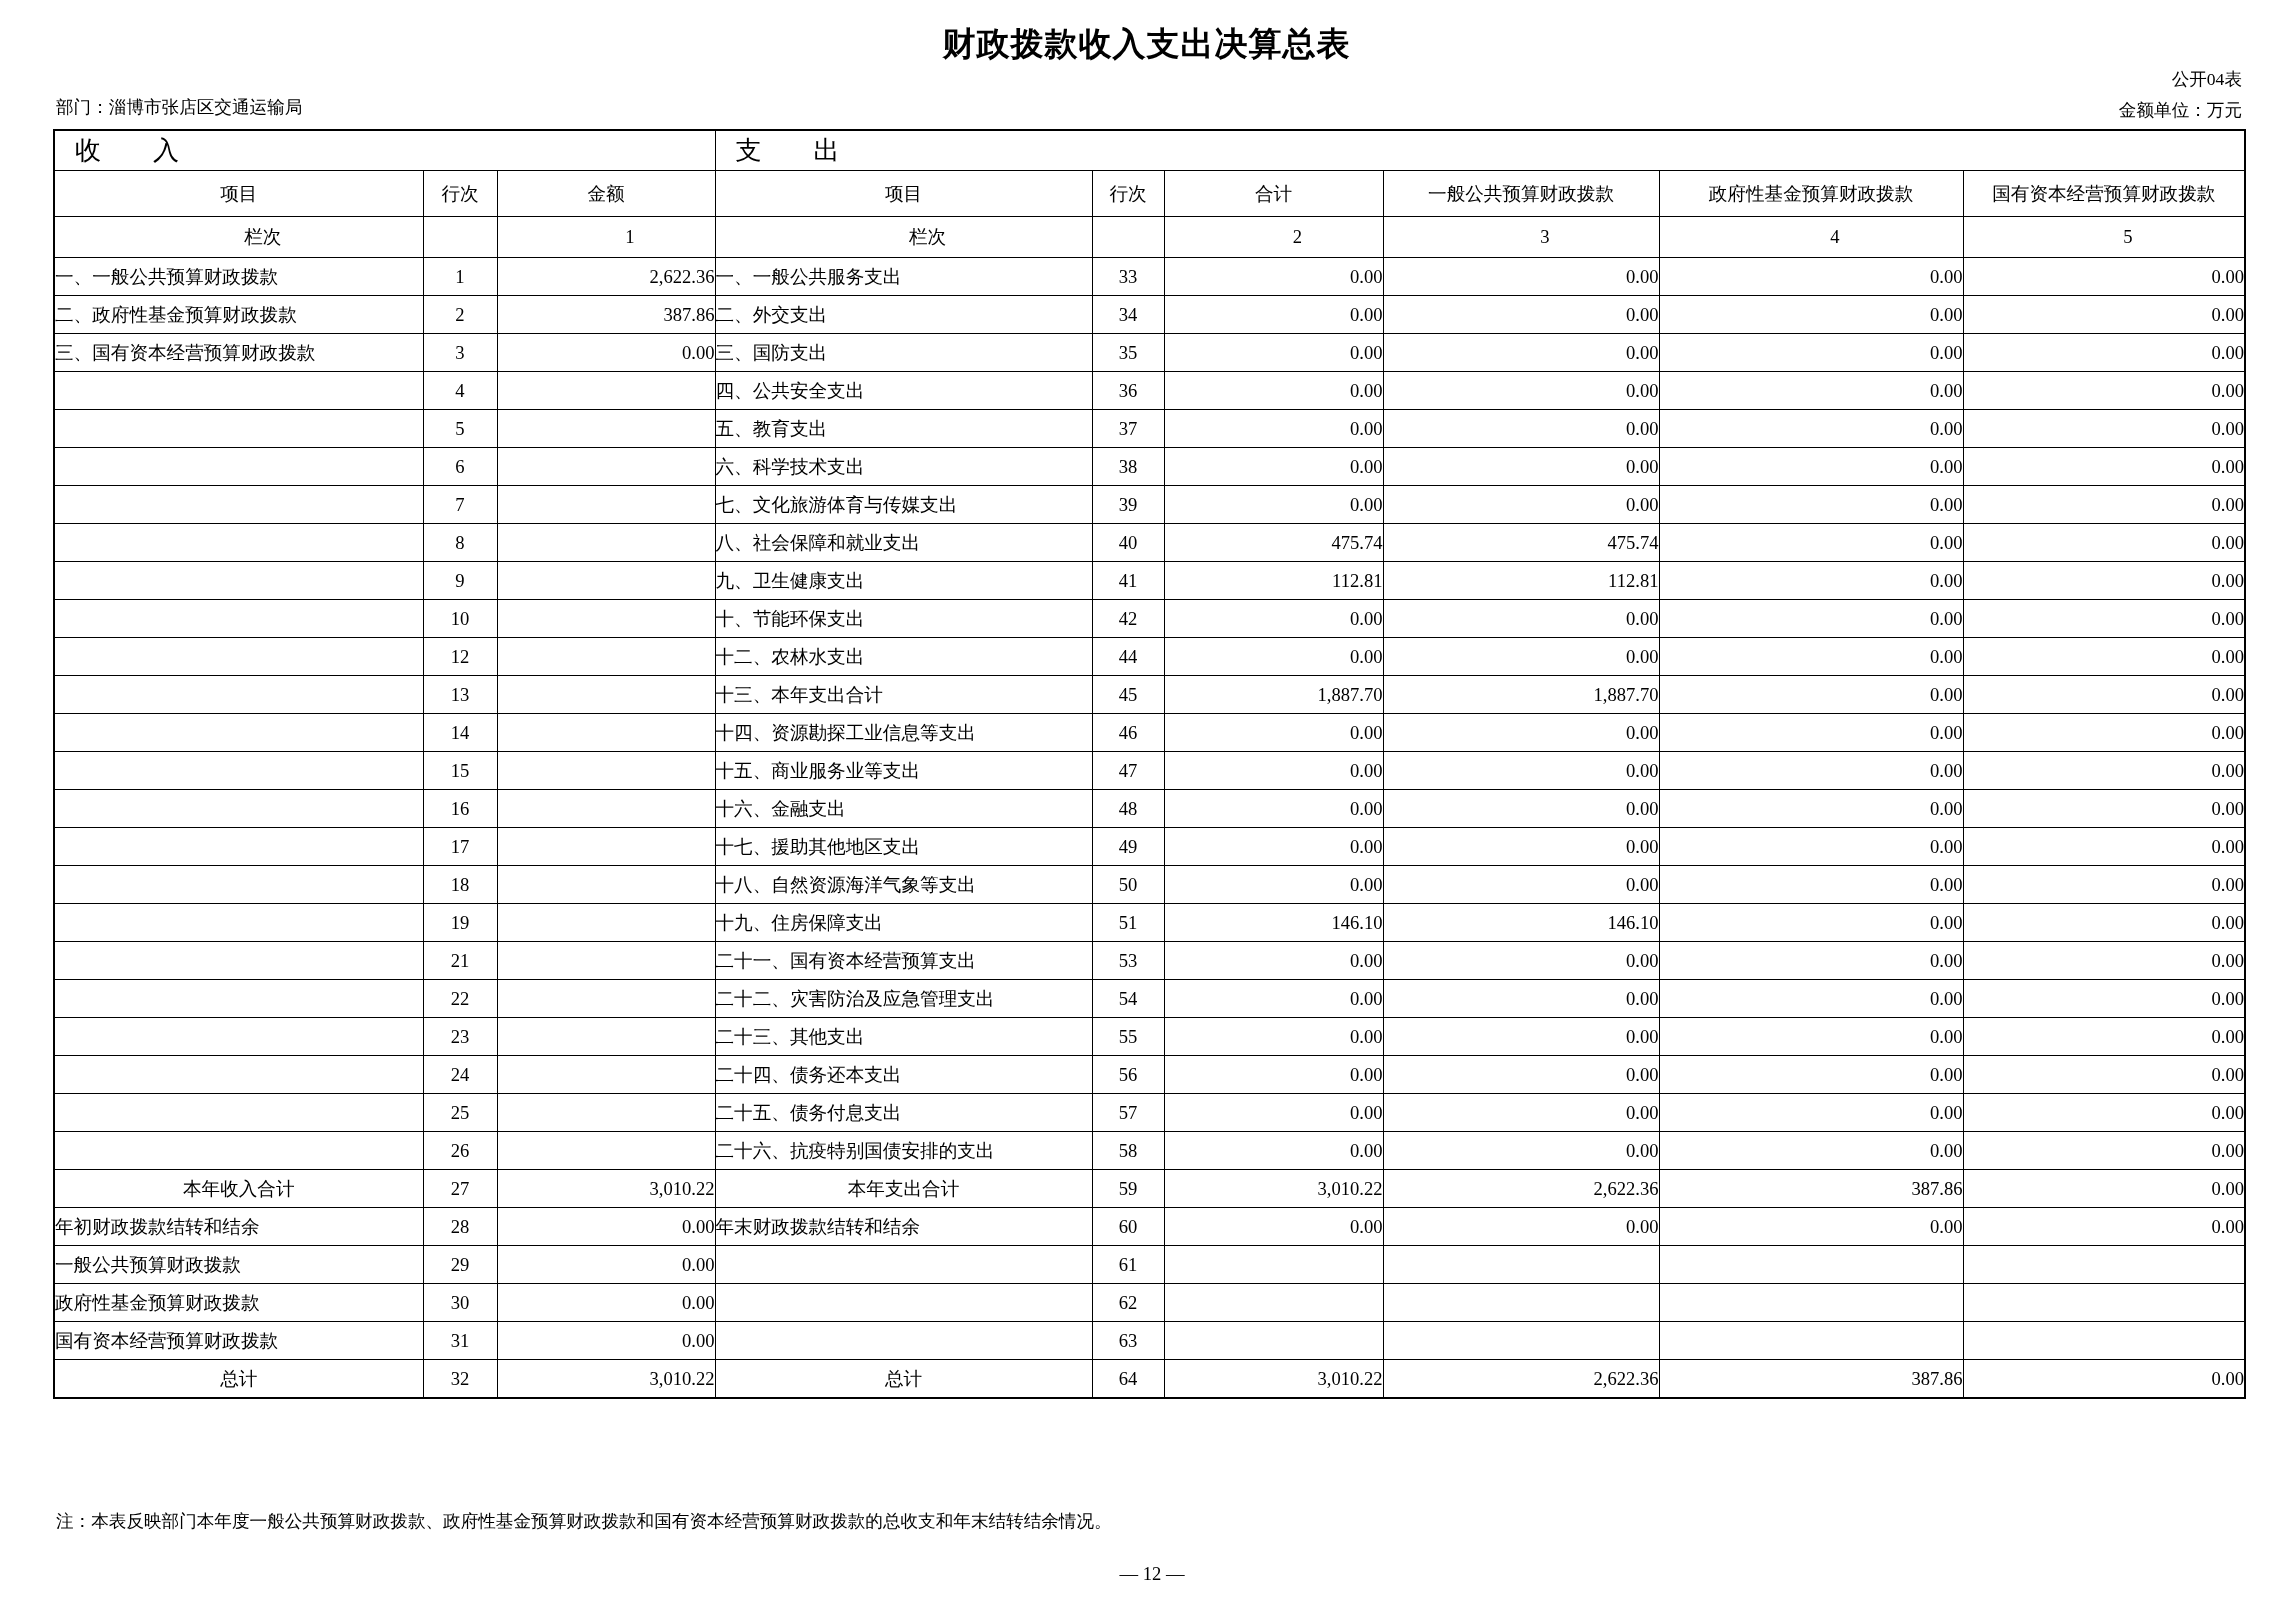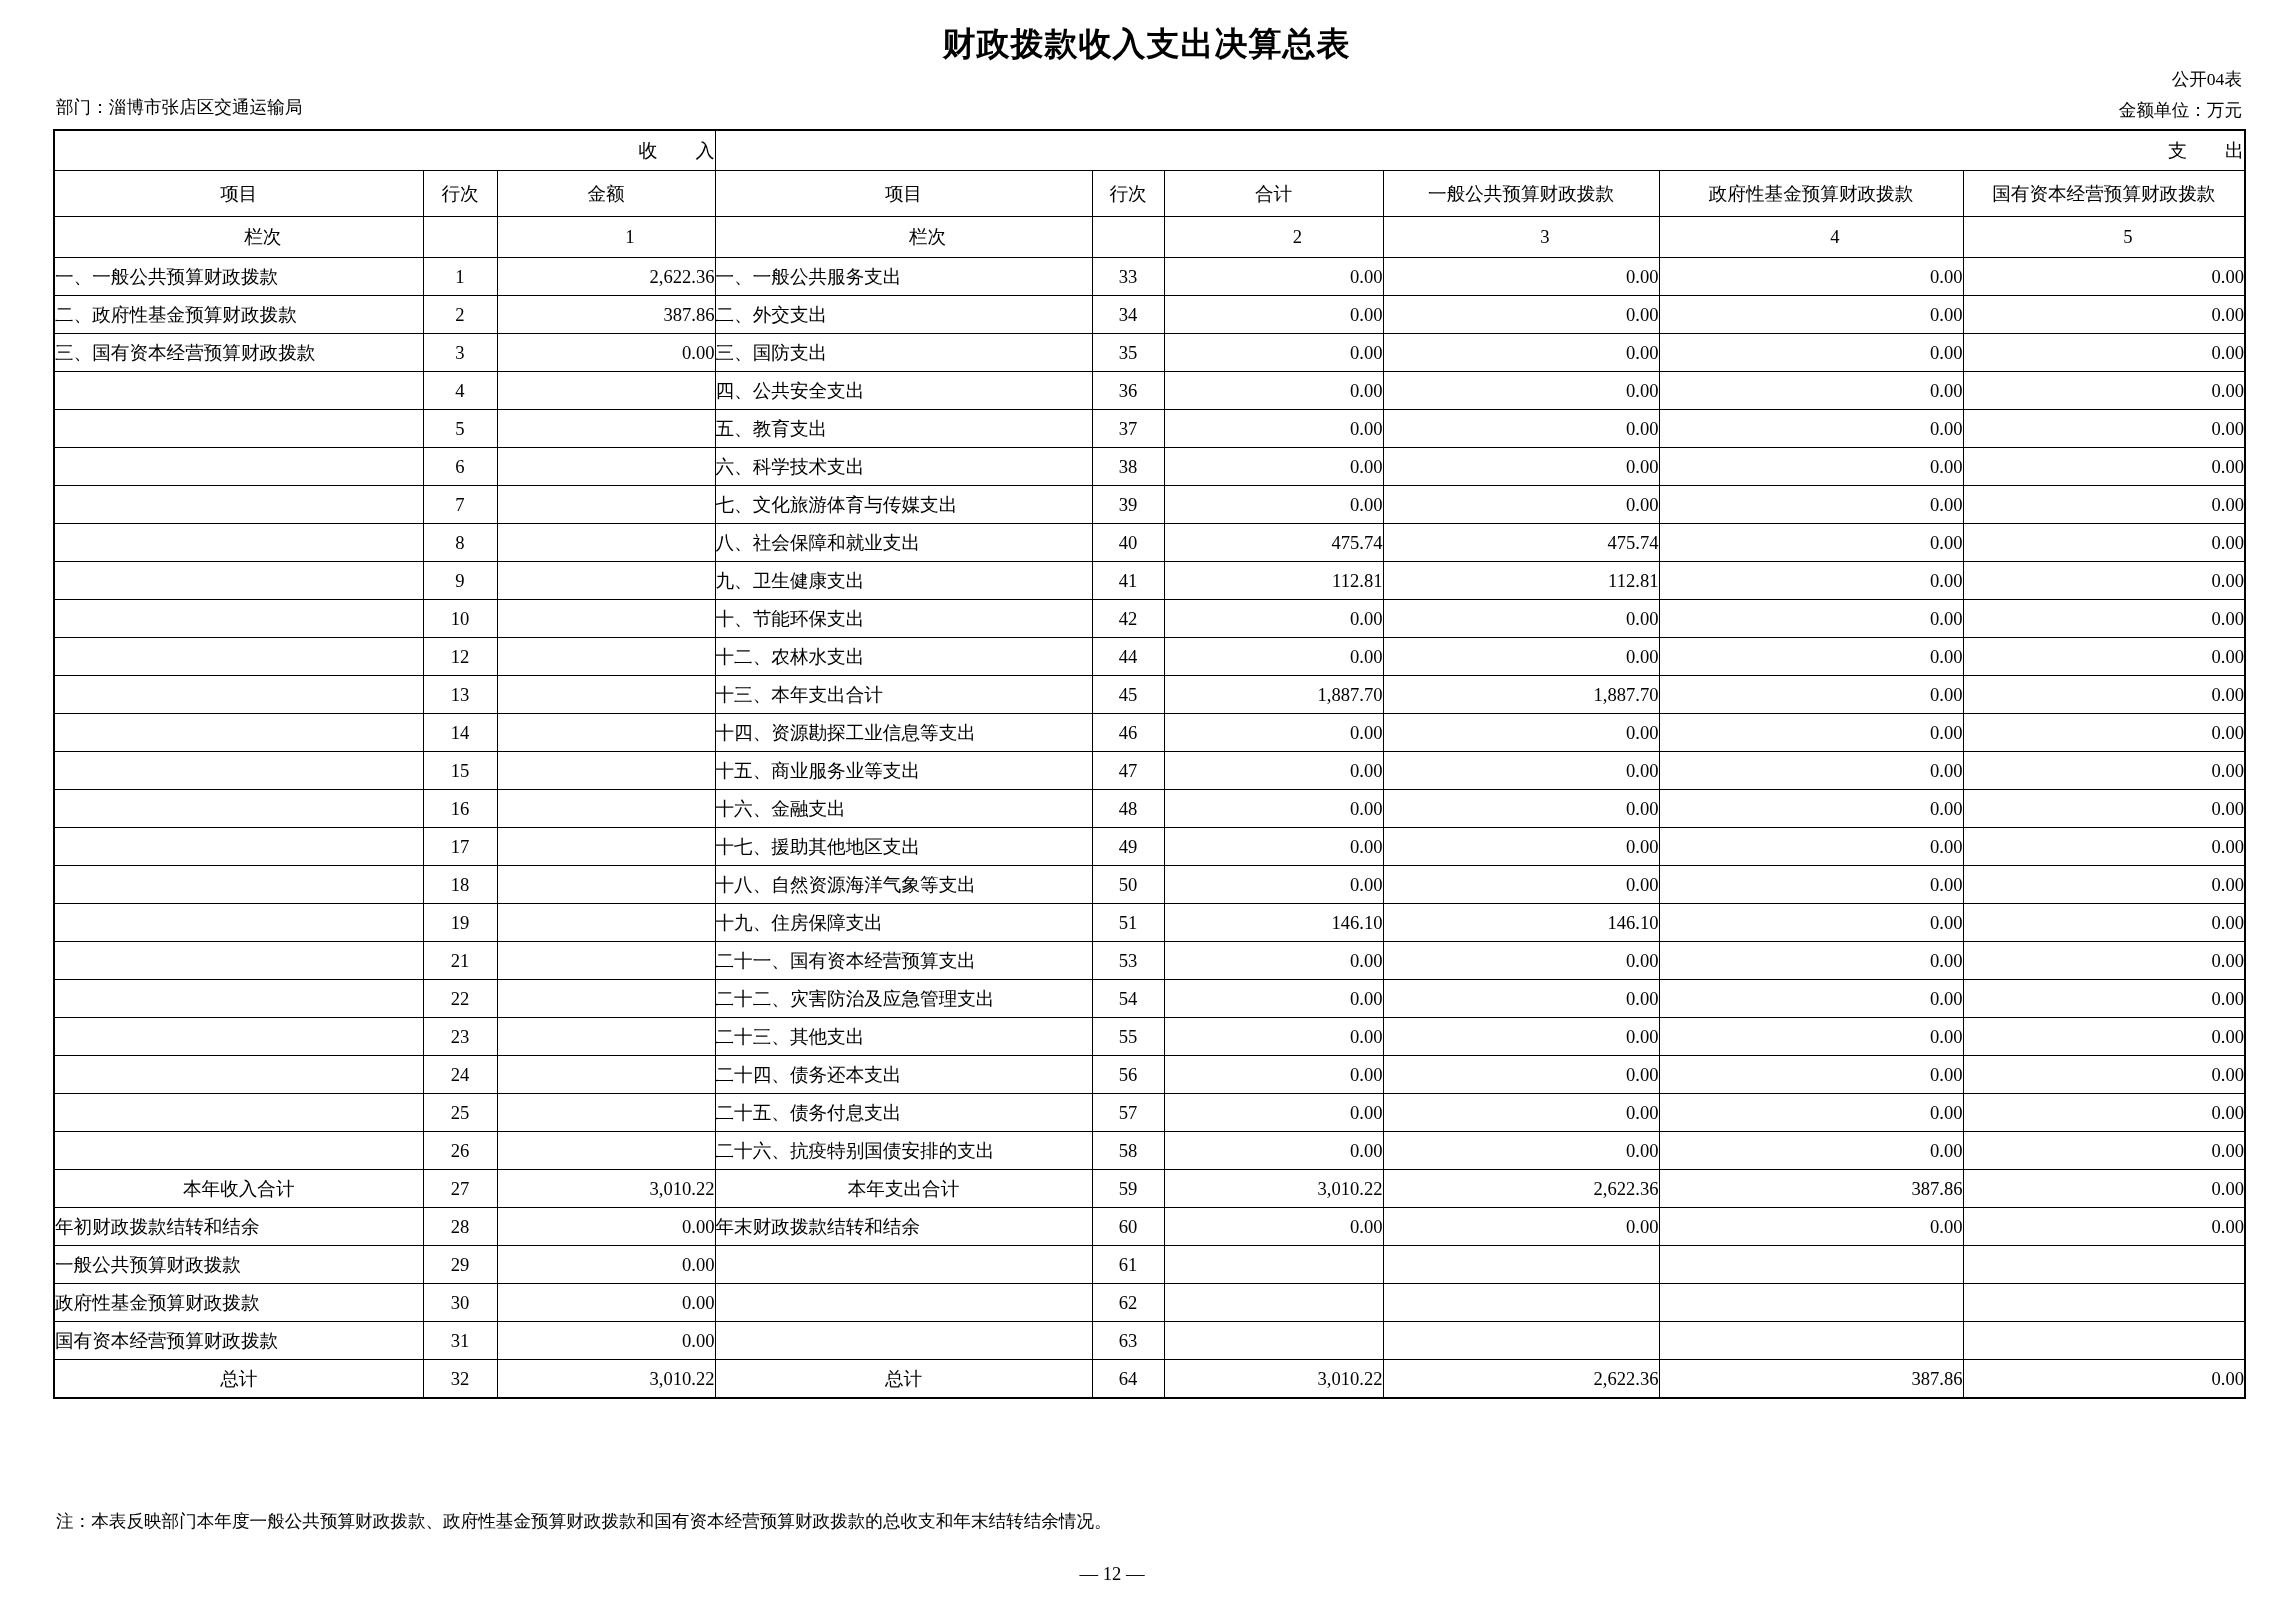--- a/index.html
+++ b/index.html
@@ -19,29 +19,29 @@
   table.main{
     position:absolute;left:53px;top:129px;
     border-collapse:collapse;table-layout:fixed;width:2191px;
     border:2px solid #000;
   }
   table.main td,table.main th{
     border:1px solid #000;font-weight:normal;font-size:18.6px;
     padding:0;white-space:nowrap;overflow:visible;vertical-align:middle;
     height:37px;
   }
-  tr.band1 th{height:39px;font-size:19px;text-align:right;}
+  tr.band1 th{height:39px;font-size:26px;text-align:left;padding-left:20px;}
   tr.band2 th{height:45px;text-align:center;}
   tr.band3 td{height:40px;padding-left:48px;}
   td.l{text-align:left;padding-left:25.5px;}
   td.ind{text-align:left;padding-left:51px;}
   td.c{text-align:center;}
   td.r{text-align:right;padding-right:4.9px;}
   .note-line{position:absolute;top:1509px;left:56px;font-size:17.6px;}
-  .page-number{position:absolute;top:1563px;left:0;width:2224px;text-align:center;font-size:18.6px;}
+  .page-number{position:absolute;top:1563px;left:0;width:2224px;text-align:center;font-size:18.6px;padding-left:40px;}
 </style>
 </head>
 <body>
 
 <div class="title">财政拨款收入支出决算总表</div>
 <div class="form-tag">公开04表</div>
 <div class="dept-line">部门：淄博市张店区交通运输局</div>
 <div class="unit-line">金额单位：万元</div>
 
 <table class="main">

